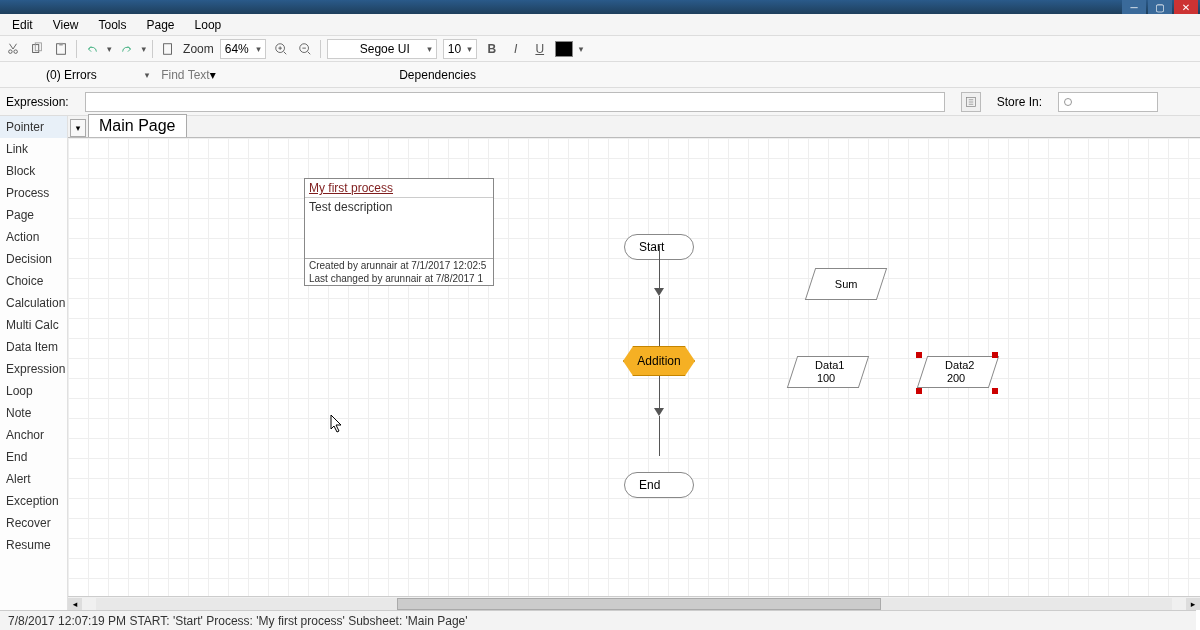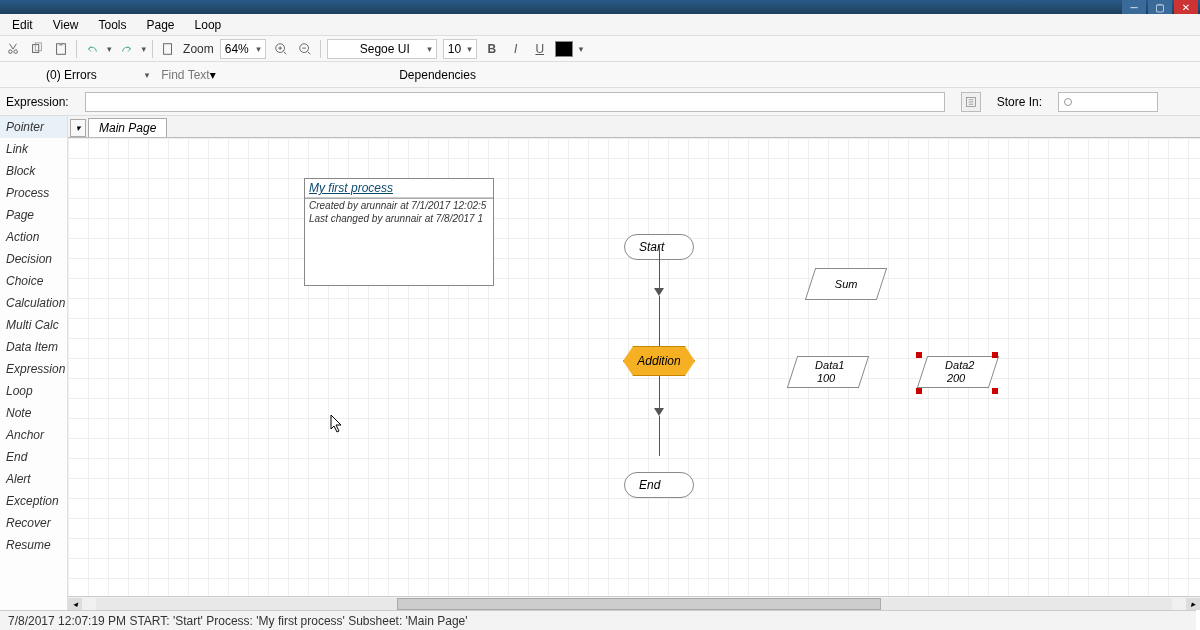--- a/index.html
+++ b/index.html
@@ -23,38 +23,38 @@
 .toolbar .combo .arrow { margin-left:auto; font-size:9px; color:#555; }
 .colorswatch { width:18px; height:16px; background:#000; border:1px solid #888; }
 
 .toolbar2 { height: 26px; background: #f8f8f8; border-bottom: 1px solid #ddd; display:flex; align-items:center; padding:0 4px; gap:6px; }
 
 .exprbar { height: 28px; background:#f6f6f6; border-bottom:1px solid #ddd; display:flex; align-items:center; padding:0 6px; gap:16px; }
 .exprbar input { flex:0 0 860px; height:20px; border:1px solid #bbb; padding:0 4px; }
 .storein { border:1px solid #bbb; height:20px; flex:0 0 100px; background:#fff; display:flex; align-items:center; padding:0 2px; }
 .exprbar .sqbtn { width:20px; height:20px; border:1px solid #bbb; background:#f0f0f0; display:flex; align-items:center; justify-content:center; }
 
-.main { position:absolute; top: 116px; bottom: 20px; left:0; right:0; display:flex;font-style:italic; }
+.main { position:absolute; top: 116px; bottom: 20px; left:0; right:0; display:flex; }
 
 .toolstrip { width: 68px; background:#fdfdfd; border-right:1px solid #e0e0e0; padding-top:0; }
 .toolstrip .tool { padding:4px 6px; cursor:pointer; color:#333; }
 .toolstrip .tool.sel { background:#e8f0f8; }
 
 .pagearea { flex:1; position:relative; background:#fff; }
 .tabbar { height:22px; display:flex; align-items:flex-end; background:#f3f3f3; border-bottom:1px solid #bbb; padding-left:2px; gap:2px; }
 .tabdrop { width:16px; height:18px; border:1px solid #aaa; background:#f8f8f8; display:flex; align-items:center; justify-content:center; font-size:9px; }
-.tab { background:#fff; border:1px solid #aaa; border-bottom:none; padding:2px 10px; font-size:12px; }
+.tab { background:#fff; border:1px solid #aaa; border-bottom:none; padding:2px 10px; font-size:16px; }
 
 .canvas { position:absolute; top:22px; left:0; right:0; bottom:14px; overflow:hidden;
   background-image: linear-gradient(#eee 1px, transparent 1px), linear-gradient(90deg, #eee 1px, transparent 1px);
   background-size: 20px 20px; }
 .canvas > * { position:absolute; }
 
 .infobox { left:236px; top:40px; width:190px; height:108px; border:1px solid #888; background:#fff; font-size:11px; }
-.infobox .title { padding:2px 4px; border-bottom:1px solid #ccc; text-decoration:underline; color:#0c4a6e; }
+.infobox .title { padding:2px 4px; border-bottom:1px solid #ccc; text-decoration:underline; color:#7f1d1d; }
 .infobox .desc { padding:2px 4px; color:#333; height:60px; }
 .infobox .meta { border-top:1px solid #aaa; font-size:10px; padding:1px 4px; color:#333; }
 
 .rounded { border:1px solid #888; background:#fff; border-radius:14px; padding:5px 14px; font-size:12px; text-align:left;margin-top:16px; }
 .hexagon { width:72px; height:30px; background:#f5b024; position:relative; display:flex; align-items:center; justify-content:center; font-size:11px;
   clip-path: polygon(14% 0, 86% 0, 100% 50%, 86% 100%, 14% 100%, 0 50%); border:1px solid #c48400; }
 .paral { width:72px; height:32px; background:#fff; border:1px solid #888; transform:skewX(-18deg); display:flex; flex-direction:column; align-items:center; justify-content:center; }
 .paral > div { transform:skewX(18deg); font-size:11px; line-height:13px; }
 .sel-handle { width:6px; height:6px; background:#c00; position:absolute; }
 .arrow-down { width:0; height:0; border-left:5px solid transparent; border-right:5px solid transparent; border-top:8px solid #555; }
@@ -264,20 +264,21 @@
   <div class="pagearea">
     <div class="tabbar">
       <div class="tabdrop">▾</div>
       <div class="tab">Main Page</div>
     </div>
 
     <div class="canvas">
 
       <div class="infobox">
         <div class="title">My first process</div>
+        <div class="desc">Test description</div>
         <div class="meta">Created by arunnair at 7/1/2017 12:02:5</div>
         <div class="meta" style="border-top:none">Last changed by arunnair at 7/8/2017 1</div>
       </div>
 
       <div class="rounded" style="left:556px; top:80px; width:70px"><span>Start</span></div>
       <div class="vline" style="left:591px; top:108px; height:44px"></div>
       <div class="arrow-down" style="left:586px; top:150px"></div>
 
       <div class="vline" style="left:591px; top:158px; height:50px"></div>
 

